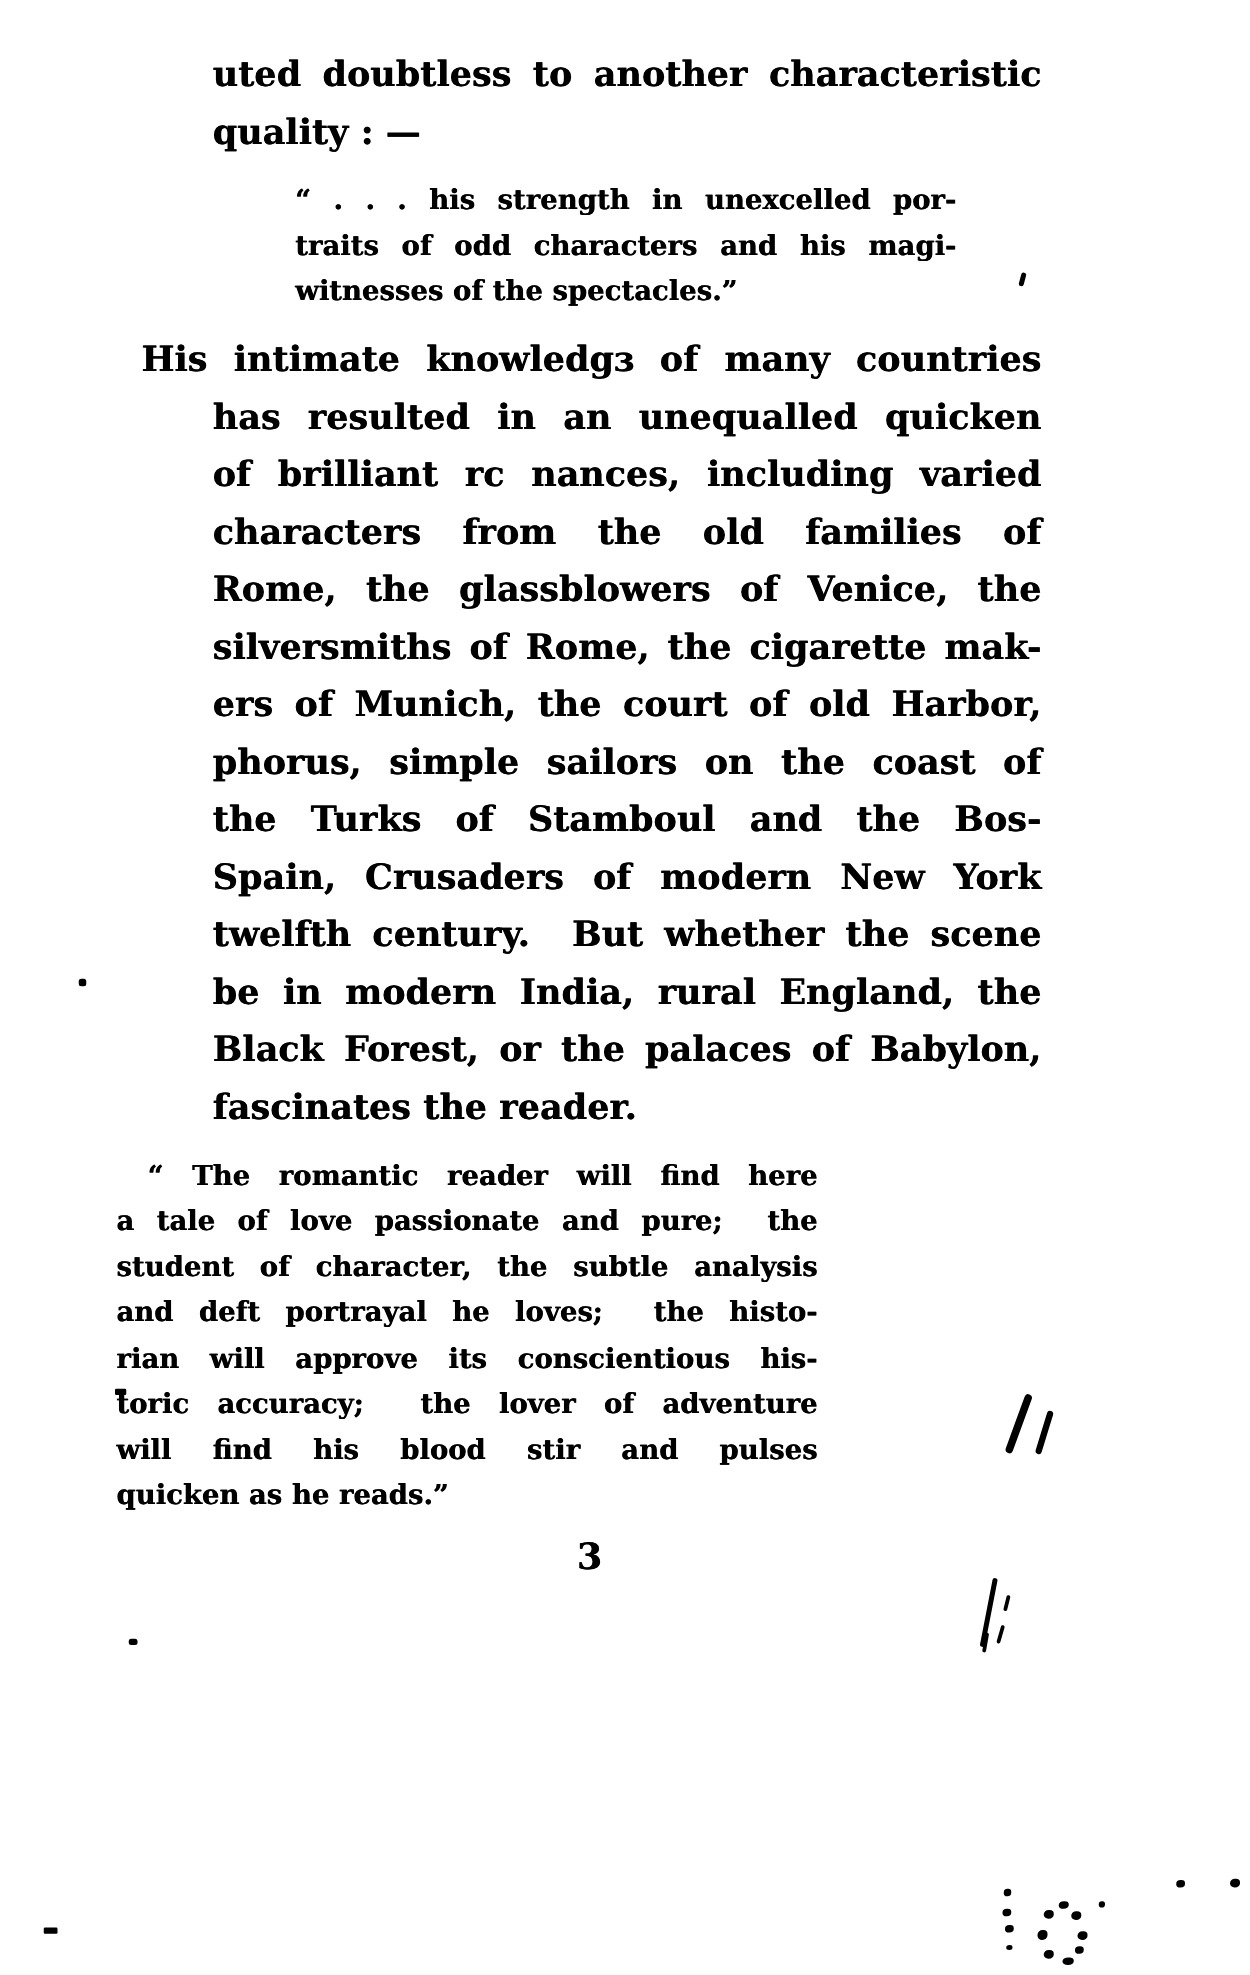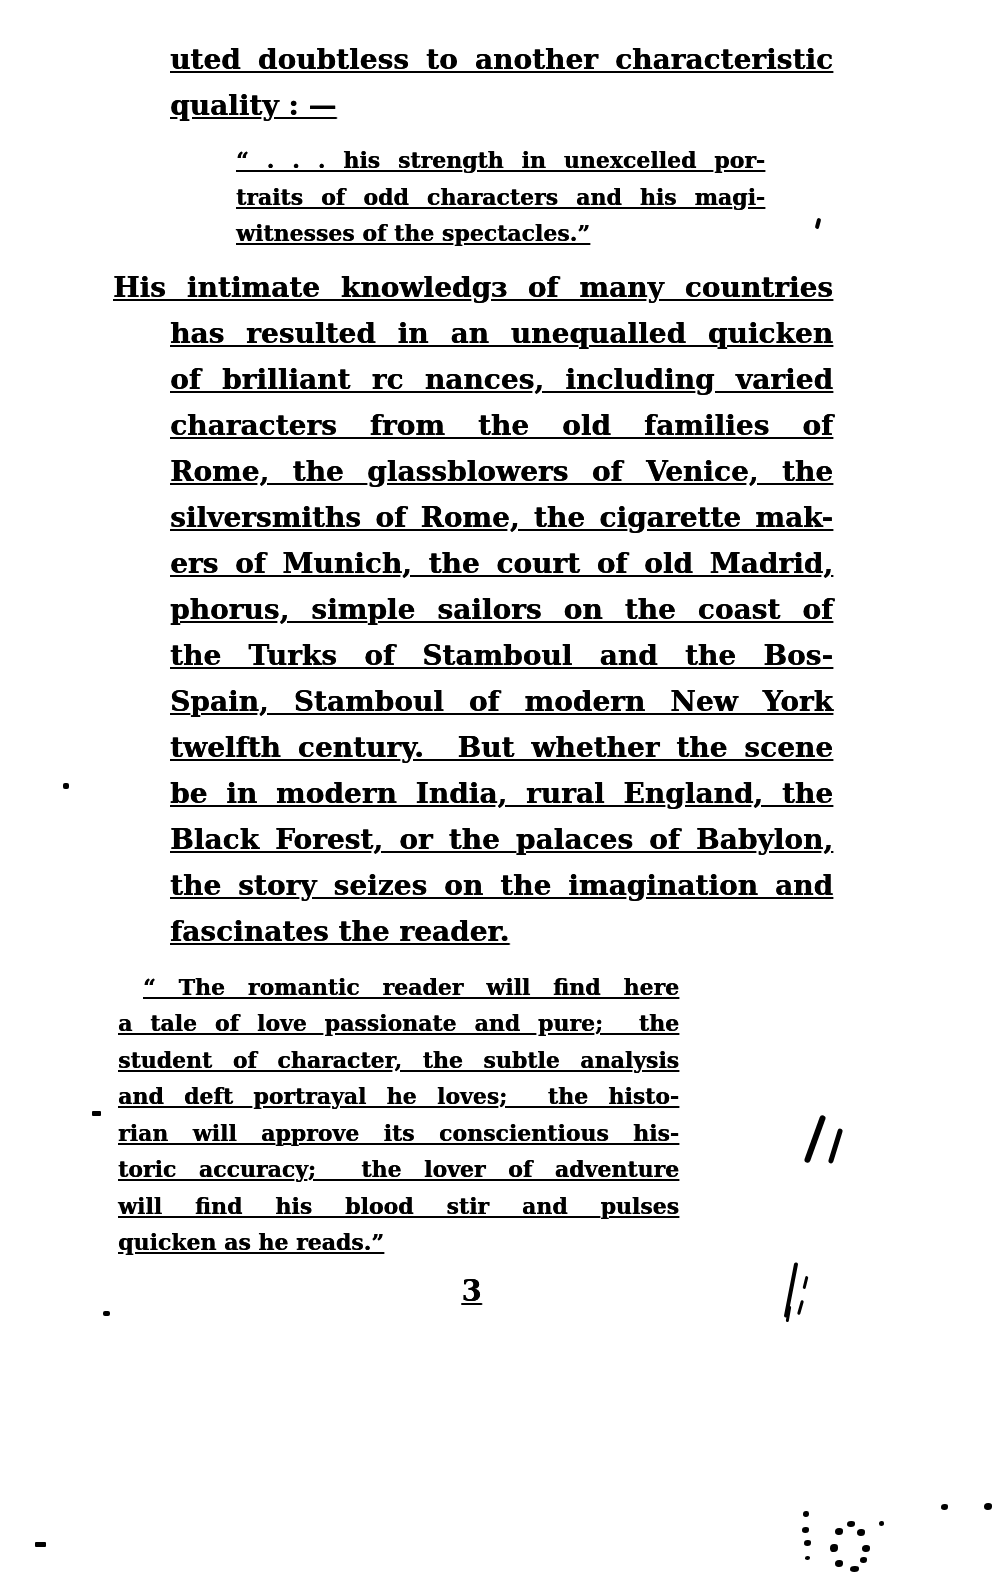--- a/index.html
+++ b/index.html
@@ -14,21 +14,20 @@
     font-family: "DejaVu Serif", serif;
     font-weight: 700;
     position: relative;
     overflow: hidden;
   }
   .page {
     position: relative;
     padding-top: 37px;
     width: 928px;
     height: 1543px;
-    text-decoration: underline;
   }
   
   .line {
     text-align: justify;
     text-align-last: justify;
     text-justify: inter-word;
     white-space: nowrap;
     text-shadow: 0.4px 0 0 currentColor;
   }
   .line.last {
@@ -49,21 +48,21 @@
   .quote-1 .line, .quote-2 .line { line-height: 36.5px; }
   .para-main {
     margin-left: 170px;
     width: 663px;
     font-size: 28px;
     margin-top: 13px;
   }
   .para-main .line { line-height: 46px; }
   .para-main .line:first-child { margin-left: -57px; } 
   .quote-2 {
-    margin-left: 118px;
+    margin-left: 93px;
     width: 561px;
     font-size: 22px;
     margin-top: 14px;
   }
   .quote-2 .line:first-child { text-indent: 25px; }
   .page-number {
     margin-top: 13px;
     margin-left: 140px;
     width: 663px;
     text-align: center;
@@ -101,28 +100,27 @@
       <div class="line last">witnesses of the spectacles.”</div>
     </div>
 
   <div class="para-main">
       <div class="line">His intimate knowledgɜ of many countries</div>
       <div class="line">has resulted in an unequalled quicken</div>
       <div class="line">of brilliant rc&nbsp;nances, including varied</div>
       <div class="line">characters from the old families of</div>
       <div class="line">Rome, the glassblowers of Venice, the</div>
       <div class="line">silversmiths of Rome, the cigarette mak-</div>
-      <div class="line">ers of Munich, the court of old Madrid,</div>
+      <div class="line">ers of Munich, the court of old Harbor,</div>
       <div class="line">phorus, simple sailors on the coast of</div>
       <div class="line">the Turks of Stamboul and the Bos-</div>
-      <div class="line">Spain, Stamboul of modern New York</div>
+      <div class="line">Spain, Crusaders of modern New York</div>
       <div class="line">twelfth century.&nbsp; But whether the scene</div>
       <div class="line">be in modern India, rural England, the</div>
       <div class="line">Black Forest, or the palaces of Babylon,</div>
-      <div class="line">the story seizes on the imagination and</div>
       <div class="line last">fascinates the reader.</div>
     </div>
 
   <div class="quote-2">
       <div class="line">“&nbsp;The romantic reader will find here</div>
       <div class="line">a tale of love passionate and pure;&nbsp; the</div>
       <div class="line">student of character, the subtle analysis</div>
       <div class="line">and deft portrayal he loves;&nbsp; the histo-</div>
       <div class="line">rian will approve its conscientious his-</div>
       <div class="line">toric accuracy;&nbsp; the lover of adventure</div>

